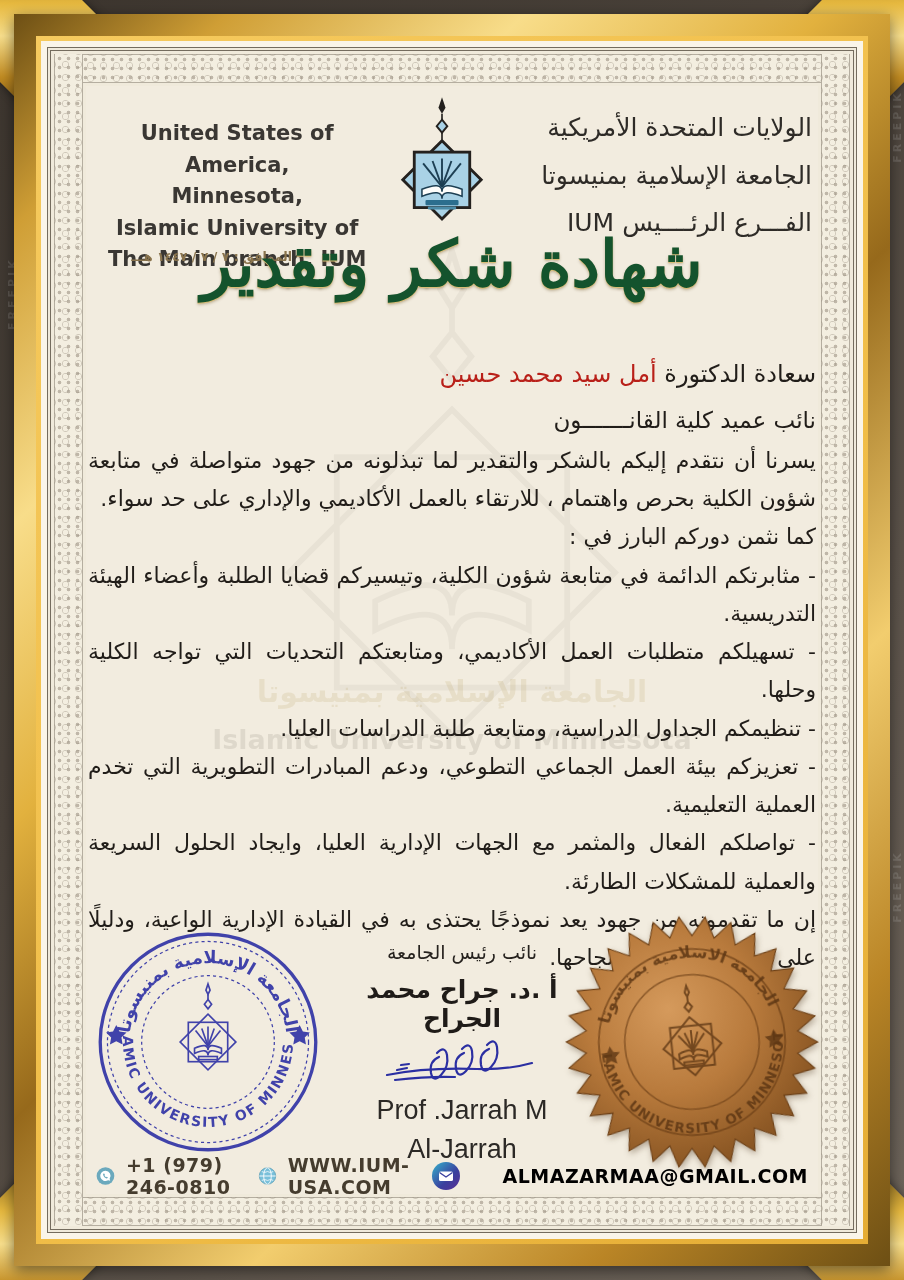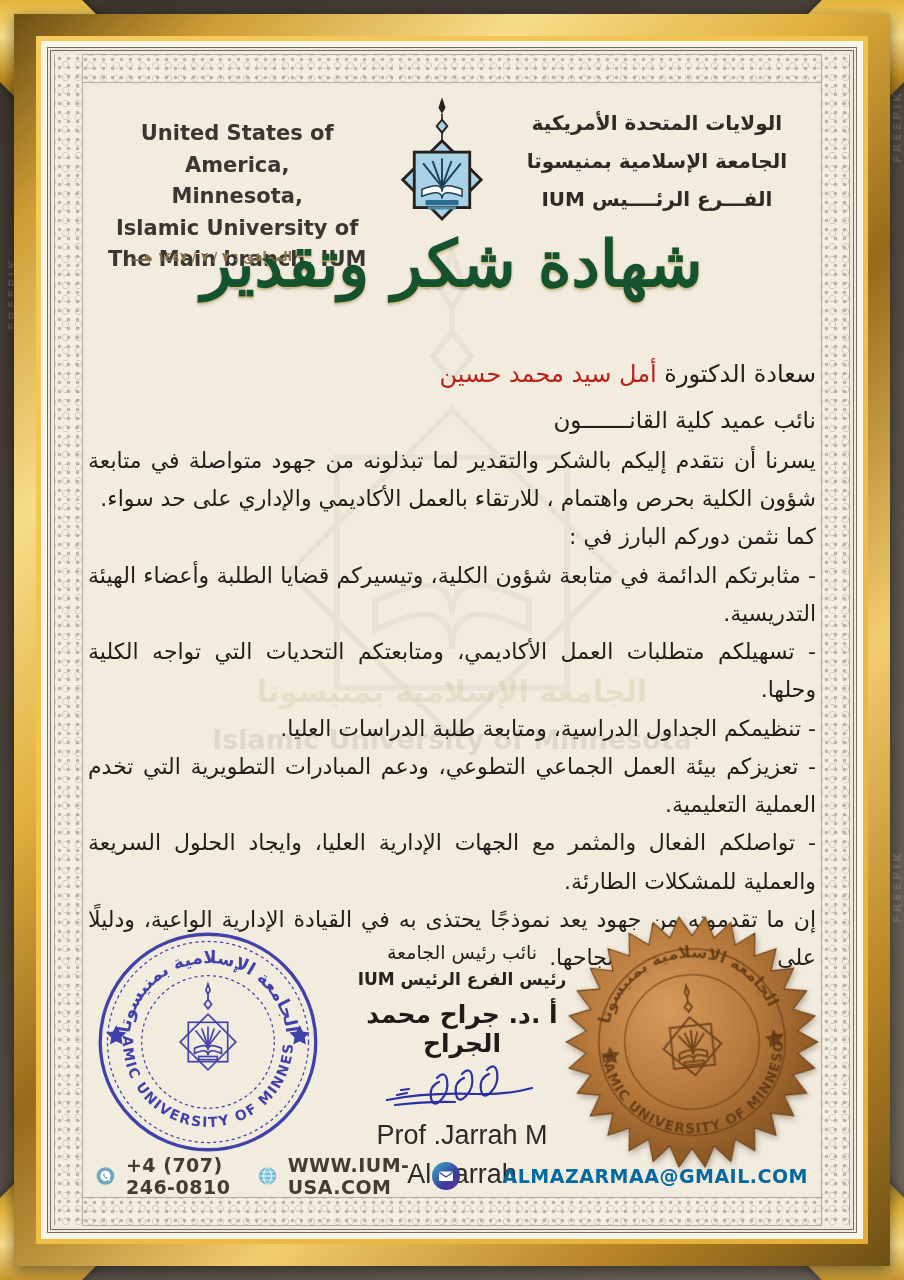--- a/index.html
+++ b/index.html
@@ -30,21 +30,21 @@
   .freepik{position:absolute;color:rgba(255,255,255,.14);font-size:11px;letter-spacing:3px;font-weight:bold;}
   
   .content{position:absolute;inset:86px;background:#f2ecdf;color:#26221e;}
   .bg-watermark{position:absolute;left:50%;top:150px;transform:translateX(-50%);opacity:.055;color:#4c463c;}
   .wm-caption{position:absolute;left:0;right:0;text-align:center;font-weight:bold;pointer-events:none;}
   .wm-ar{top:588px;color:#b59a55;opacity:.16;font-size:30px;}
   .wm-en{top:638px;color:#6b6457;opacity:.14;font-size:27px;}
   
   .header{position:absolute;top:10px;left:6px;right:6px;display:flex;align-items:flex-start;justify-content:space-between;}
   .hdr-en{width:292px;text-align:center;font-weight:bold;font-size:21px;line-height:1.5;color:#3a3733;padding-top:22px;}
-  .hdr-ar{width:312px;text-align:center;font-weight:bold;font-size:20px;line-height:1.9;color:#2e2b27;direction:rtl;padding-top:8px;}
+  .hdr-ar{width:312px;text-align:right;font-weight:normal;font-size:25px;line-height:1.9;color:#2e2b27;direction:rtl;padding-top:8px;}
   .hdr-logo{width:120px;display:flex;justify-content:center;}
   
   .dateblock{position:absolute;top:158px;left:-6px;width:212px;direction:rtl;text-align:right;
              color:#8a744d;font-size:12.5px;font-weight:bold;line-height:2;}
   
   .callig{position:absolute;top:140px;left:0;right:0;text-align:center;direction:rtl;
           font-size:64px;font-weight:bold;color:#14532d;
           text-shadow:0 1px 0 #d9bd77,0 2px 3px rgba(90,60,10,.35);
           font-family:"DejaVu Serif",serif;}
   
@@ -60,21 +60,21 @@
   .sig-center{position:absolute;left:246px;top:14px;width:260px;text-align:center;}
   .sig-center .t1{font-size:19px;font-weight:normal;direction:rtl;color:#26221e;line-height:1.5;}
   .sig-center .t2{font-size:17px;font-weight:bold;direction:rtl;color:#26221e;line-height:1.5;}
   .sig-center .nm{font-size:25px;font-weight:bold;direction:rtl;color:#1f1b18;margin-top:8px;}
   .sig-scribble{margin:2px auto 0;}
   .sig-en{font-family:Liberation Sans, sans-serif;font-size:27px;color:#2c2926;line-height:1.45;}
   .seal-gold{position:absolute;right:-4px;top:-12px;transform:rotate(-6deg);filter:drop-shadow(1px 3px 3px rgba(60,35,10,.35));}
   
   .footer{position:absolute;left:10px;right:10px;top:1068px;display:flex;justify-content:space-between;align-items:center;}
   .f-item{display:flex;align-items:center;gap:11px;font-weight:bold;font-size:19px;color:#453c2e;letter-spacing:.5px;}
-  .f-item.email span{color:#0369a1;margin-left:31px;}
+  .f-item.email span{color:#000000;margin-left:31px;}
 </style>
 </head>
 <body>
 
 <div class="stage">
 
   <div class="freepik" style="left:6px;top:330px;transform:rotate(-90deg);transform-origin:left top;">FREEPIK</div>
   <div class="freepik" style="right:-30px;top:120px;transform:rotate(-90deg);">FREEPIK</div>
   <div class="freepik" style="right:-30px;top:880px;transform:rotate(-90deg);">FREEPIK</div>
   <div class="freepik" style="left:10px;bottom:8px;">FREEPIK</div>
@@ -191,21 +191,20 @@
           <line x1="50" y1="66" x2="50" y2="47"></line>
             <line x1="50" y1="66" x2="56" y2="49"></line>
             <line x1="50" y1="66" x2="62" y2="51"></line>
           <path d="M37 68 Q50 62 50 70 Q50 62 63 68 L63 73 Q50 67 50 75 Q50 67 37 73 Z"></path>
           <rect x="41" y="76" width="18" height="3"></rect>
         </g>
       </svg>
 
       <div class="sig-center">
         <div class="t1">نائب رئيس الجامعة</div>
-        <div class="t2">رئيس الفرع الرئيس IUM</div>
         <div class="nm">أ .د. جراح محمد الجراح</div>
         <svg class="sig-scribble" width="190" height="52" viewBox="0 0 190 52">
           <g fill="none" stroke="#2b2fa2" stroke-width="2.2" stroke-linecap="round">
             <path d="M120 10 q8 -8 10 2 q2 12 -6 20 q-8 8 -10 -2 q-2 -12 8 -16"></path>
             <path d="M95 14 q8 -8 10 2 q2 12 -6 20 q-8 8 -10 -2 q-2 -12 8 -16"></path>
             <path d="M70 18 q8 -8 10 2 q2 12 -6 20 q-8 8 -10 -2 q-2 -12 8 -16"></path>
             <path d="M20 40 q40 -8 90 -6 q30 1 55 -6"></path>
             <path d="M28 45 q35 -4 60 -3"></path>
             <path d="M30 35 l10 -2 M34 30 l8 -1"></path>
           </g>
@@ -253,21 +252,21 @@
       </svg>
     </div>
 
     <div class="footer">
       <div class="f-item">
         <svg width="30" height="30" viewBox="0 0 30 30">
           <circle cx="15" cy="15" r="14" fill="#6ba9bd"></circle>
           <path d="M15 6.5 a8.2 8.2 0 1 0 4.2 15.2 l3.3 0.9 -0.9 -3.2 a8.2 8.2 0 0 0 -6.6 -12.9 z" fill="#ffffff"></path>
           <path d="M11.8 11 q-1.4 1.4 0.2 4 q1.6 2.6 3.8 3.6 q1.6 0.7 2.6 -0.5 l0.5 -0.9 -2.1 -1.2 -0.9 0.8 q-1.5 -0.7 -2.5 -2.5 l0.8 -0.9 -1.2 -2.2 z" fill="#6ba9bd"></path>
         </svg>
-        <span>+4 (707) 246-0810</span>
+        <span>+1 (979) 246-0810</span>
       </div>
       <div class="f-item">
         <svg width="30" height="30" viewBox="0 0 30 30">
           <circle cx="15" cy="15" r="13" fill="#79c0da" stroke="#4a93ad" stroke-width="1"></circle>
           <ellipse cx="15" cy="15" rx="6" ry="13" fill="none" stroke="#ffffff" stroke-width="1.4"></ellipse>
           <line x1="2" y1="15" x2="28" y2="15" stroke="#ffffff" stroke-width="1.4"></line>
           <path d="M6 8 q4 3 9 0 q5 3 9 0 M6 22 q4 -3 9 0 q5 -3 9 0" fill="none" stroke="#ffffff" stroke-width="1.2"></path>
         </svg>
         <span>WWW.IUM-USA.COM</span>
       </div>

